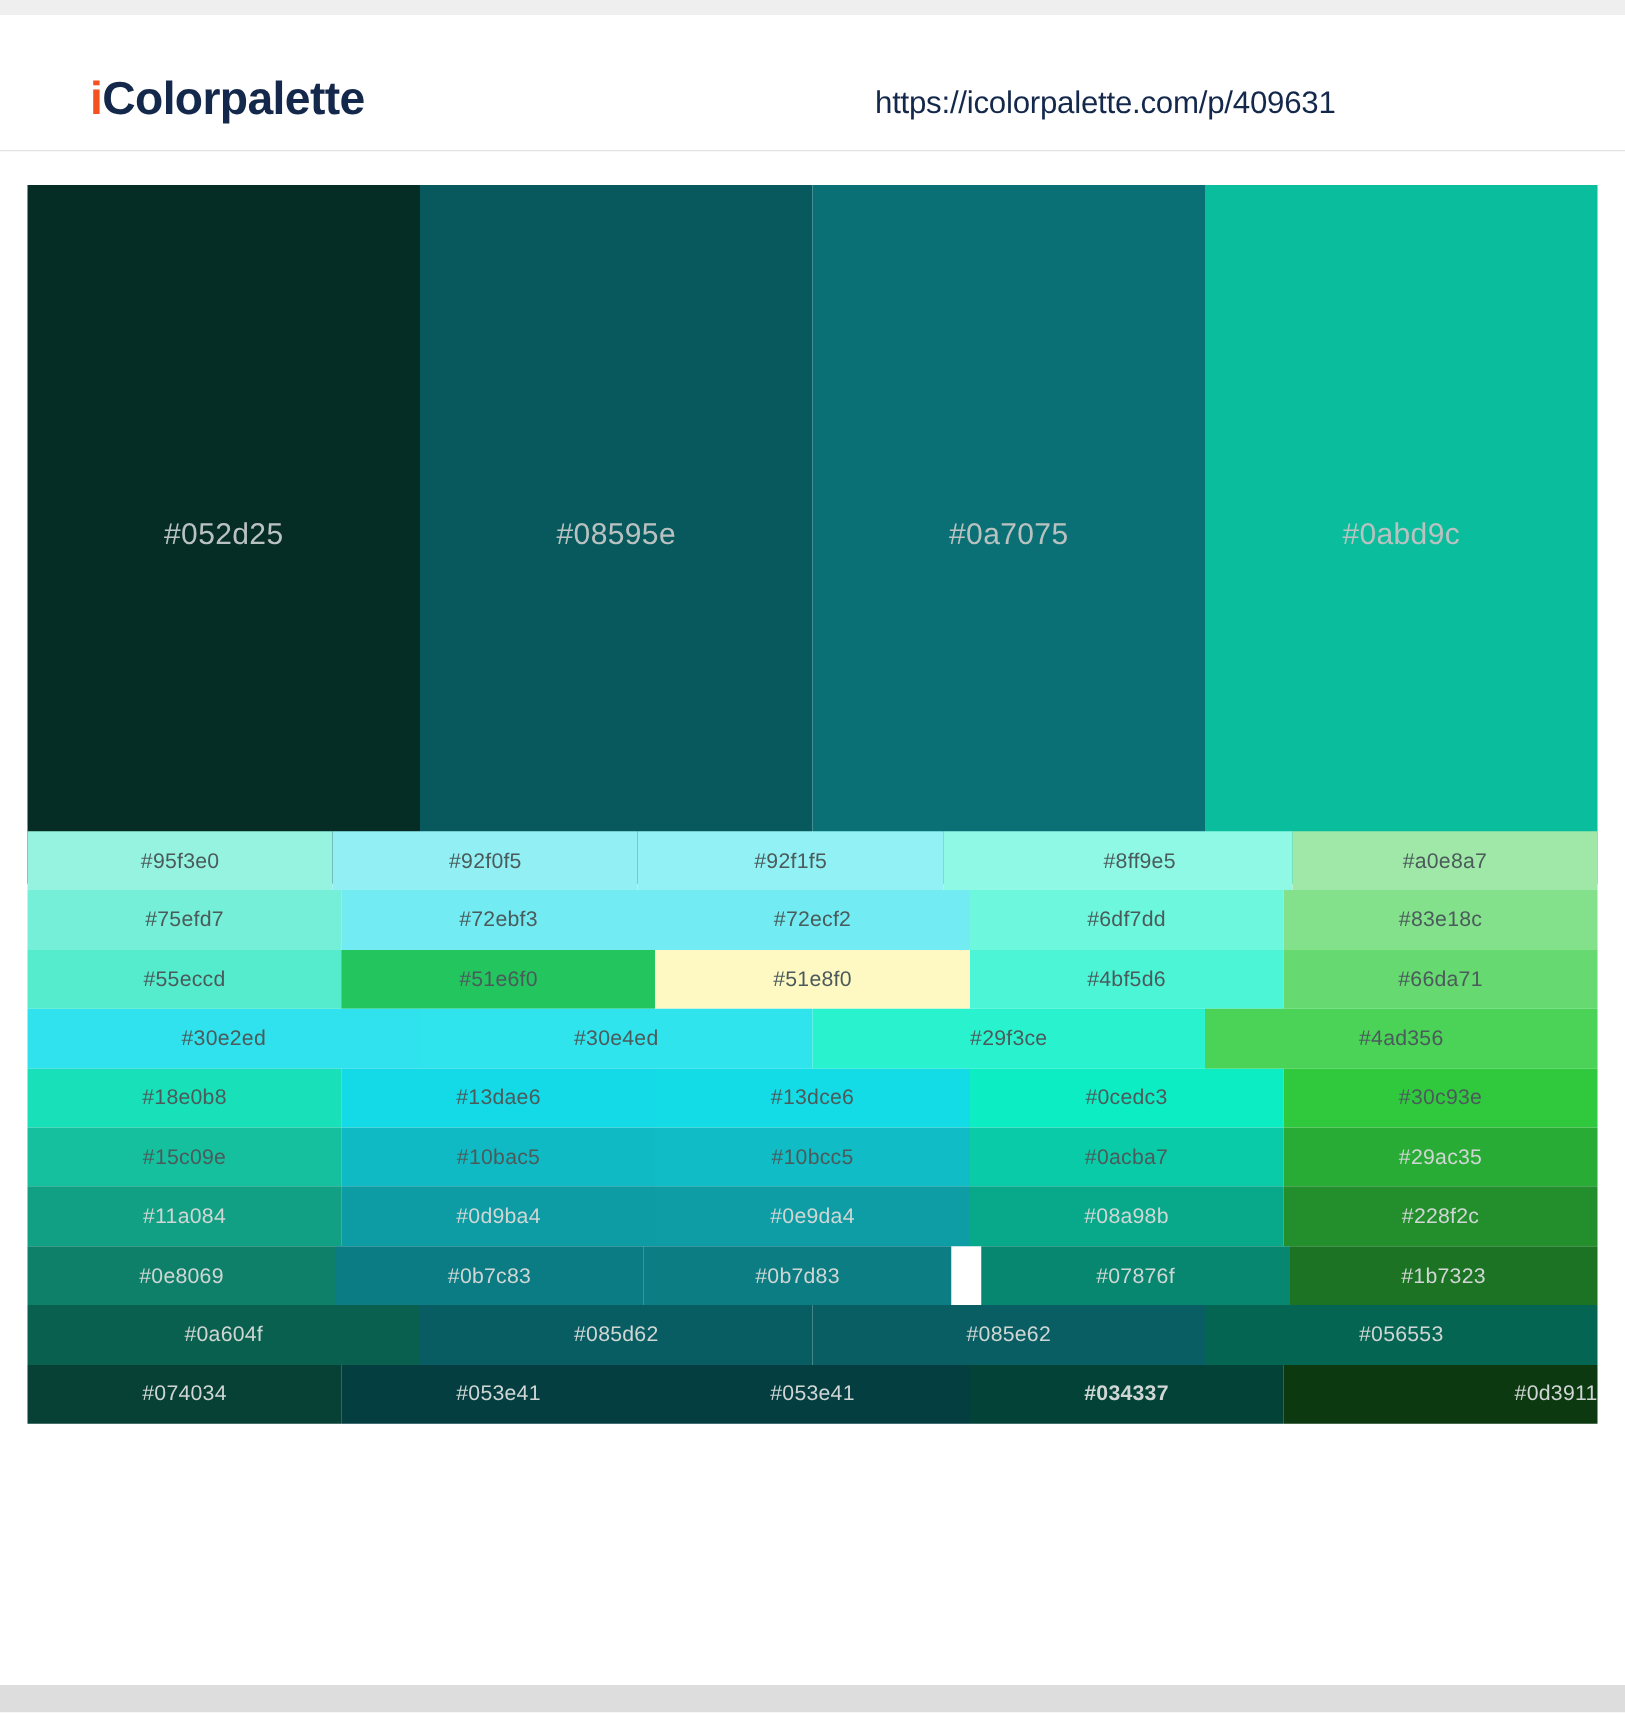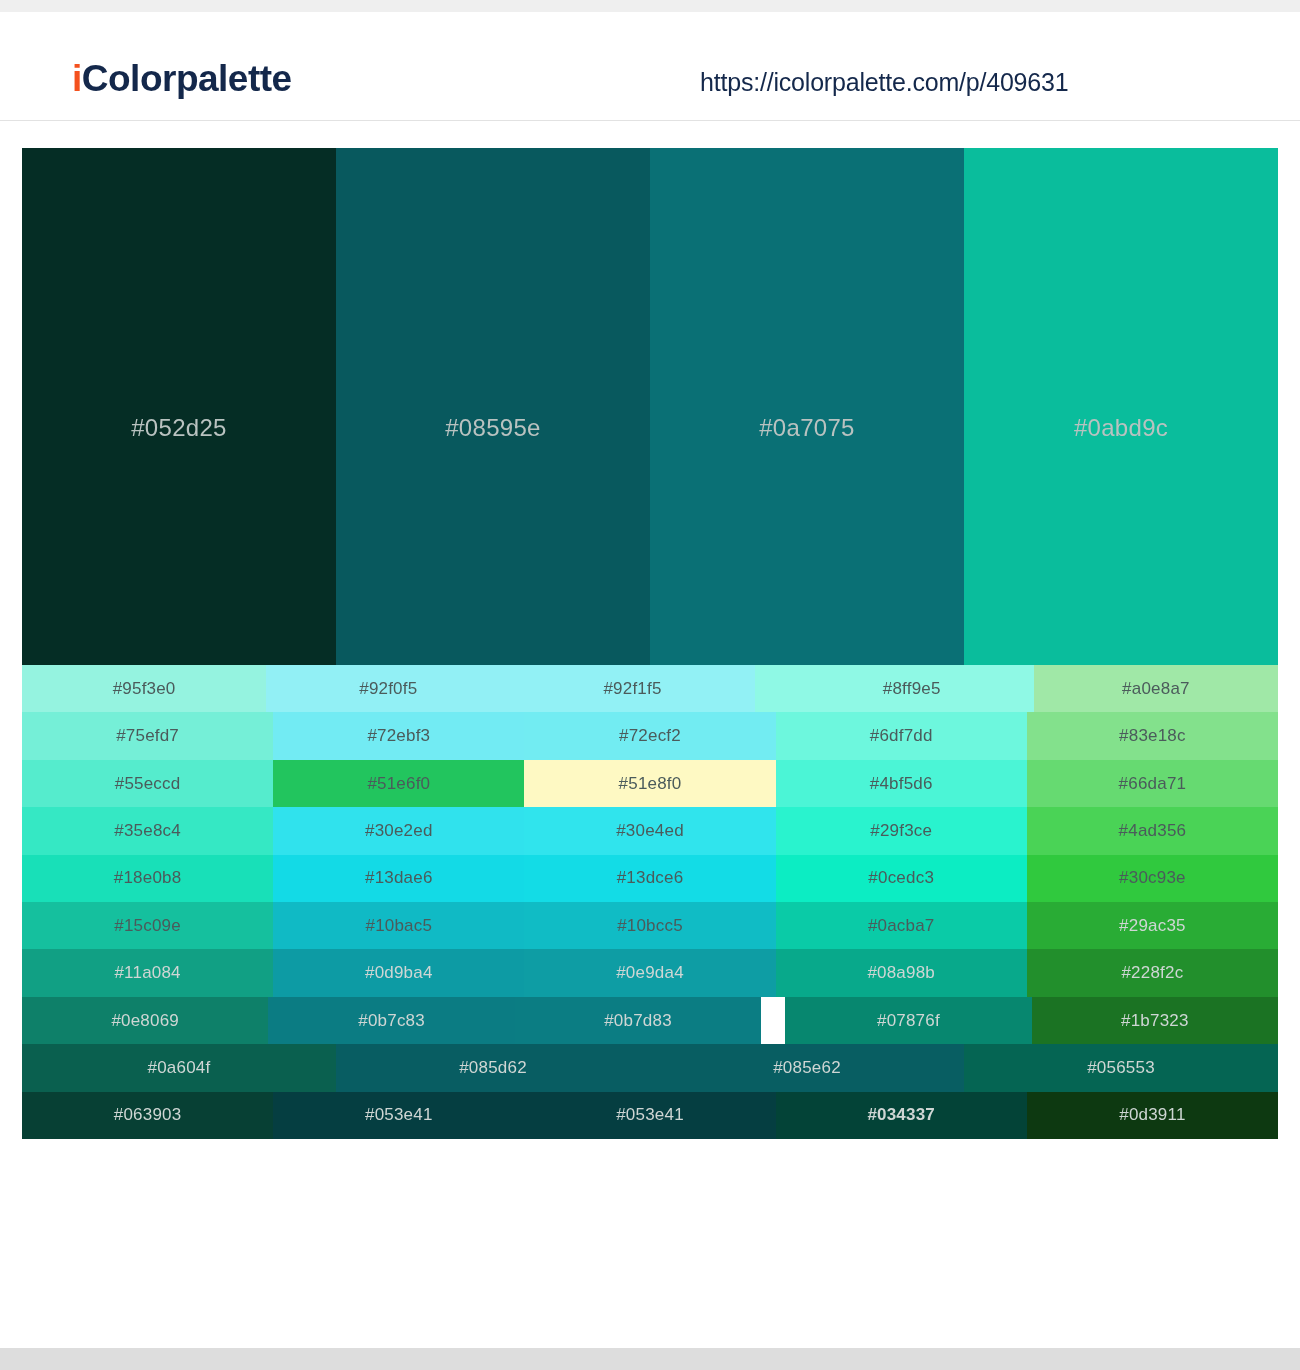--- a/index.html
+++ b/index.html
@@ -196,23 +196,20 @@
           <span class="shade-label dark-text">#51e8f0</span>
         </div>
         <div class="shade-cell" style="background: rgb(75, 245, 214);">
           <span class="shade-label dark-text">#4bf5d6</span>
         </div>
         <div class="shade-cell" style="background: rgb(102, 218, 113);">
           <span class="shade-label dark-text">#66da71</span>
         </div>
       </div>
       <div class="shade-row">
-        <div class="shade-cell" style="background: rgb(53, 232, 196);">
-          <span class="shade-label dark-text">#35e8c4</span>
-        </div>
         <div class="shade-cell" style="background: rgb(48, 226, 237);">
           <span class="shade-label dark-text">#30e2ed</span>
         </div>
         <div class="shade-cell" style="background: rgb(48, 228, 237);">
           <span class="shade-label dark-text">#30e4ed</span>
         </div>
         <div class="shade-cell" style="background: rgb(41, 243, 206);">
           <span class="shade-label dark-text">#29f3ce</span>
         </div>
         <div class="shade-cell" style="background: rgb(74, 211, 86);">
@@ -296,32 +293,32 @@
         </div>
         <div class="shade-cell" style="background: rgb(8, 94, 98);">
           <span class="shade-label light-text">#085e62</span>
         </div>
         <div class="shade-cell" style="background: rgb(5, 101, 83);">
           <span class="shade-label light-text">#056553</span>
         </div>
       </div>
       <div class="shade-row">
         <div class="shade-cell" style="background: rgb(7, 64, 52);">
-          <span class="shade-label light-text">#063903</span>
+          <span class="shade-label light-text">#074034</span>
         </div>
         <div class="shade-cell" style="background: rgb(5, 62, 65);">
           <span class="shade-label light-text">#053e41</span>
         </div>
         <div class="shade-cell" style="background: rgb(5, 62, 65);">
           <span class="shade-label light-text">#053e41</span>
         </div>
         <div class="shade-cell" style="background: rgb(3, 67, 55); font-weight: bold;">
           <span class="shade-label light-text">#034337</span>
         </div>
-        <div class="shade-cell" style="background: rgb(13, 57, 17);">
+        <div class="shade-cell" style="background: rgb(13, 57, 17); justify-content: flex-end;">
           <span class="shade-label light-text">#0d3911</span>
         </div>
       </div>
     </div>
 
   <div class="footer-bar"></div>
 
 </div>
 
 </body></html>

